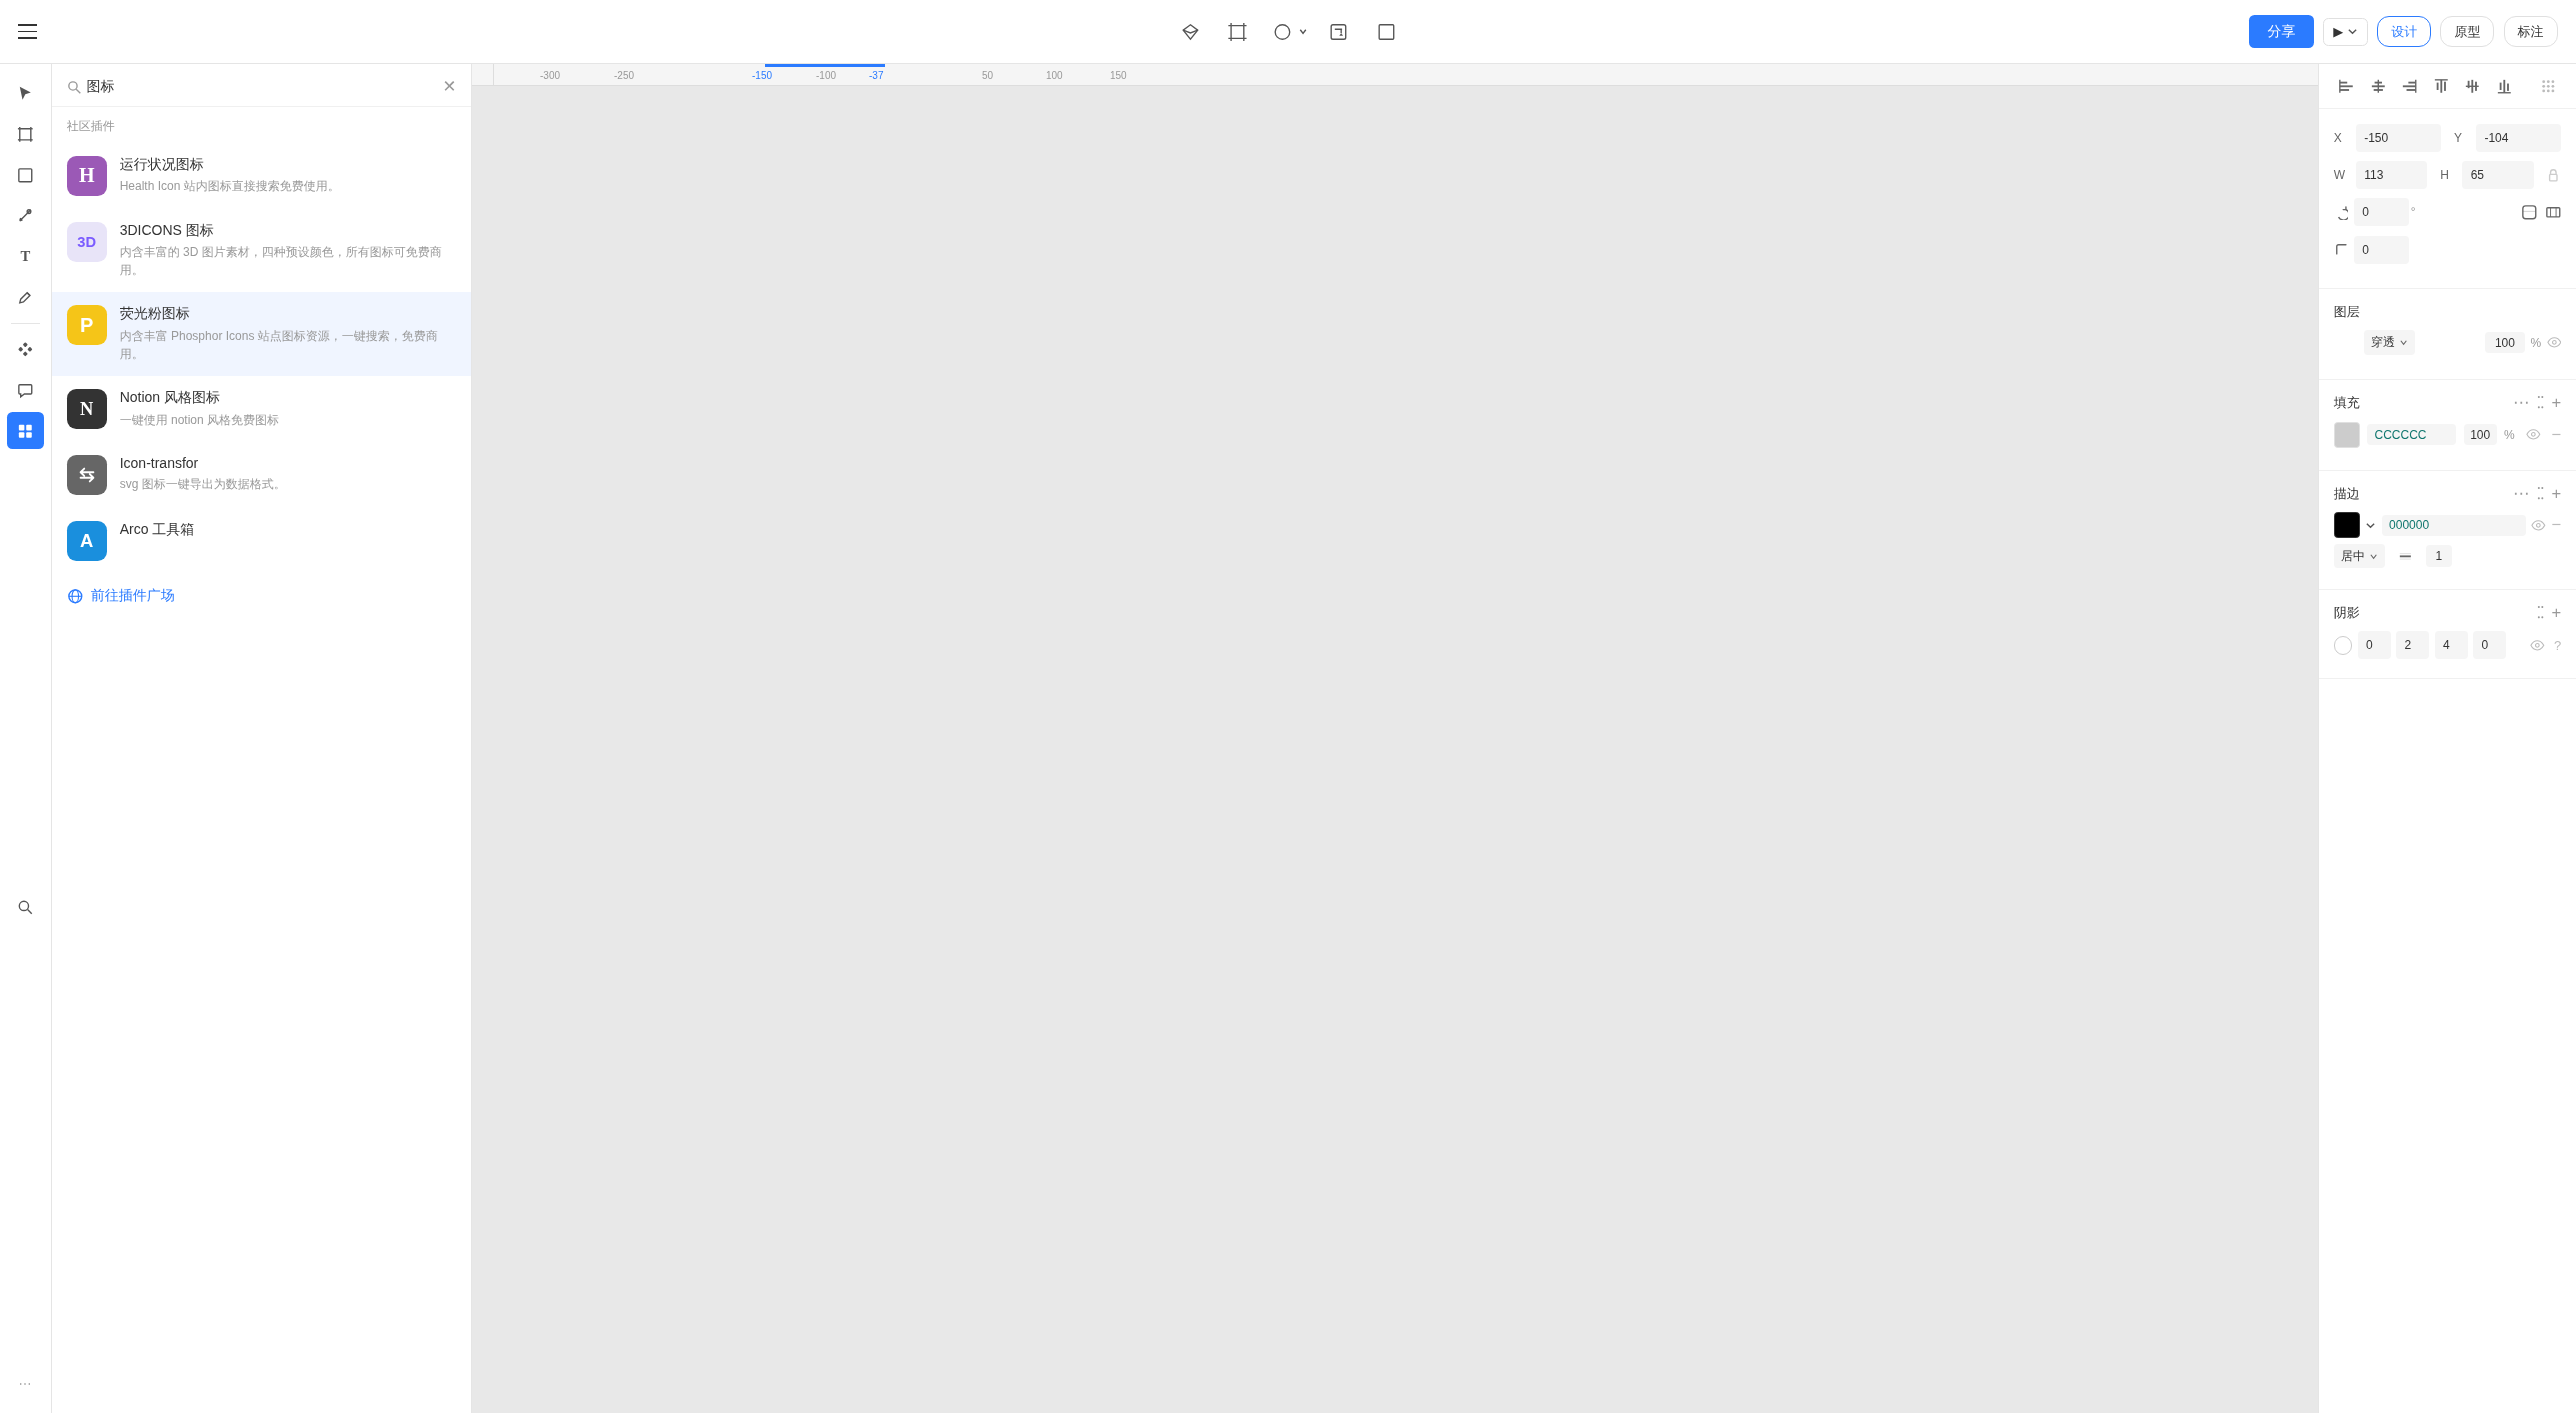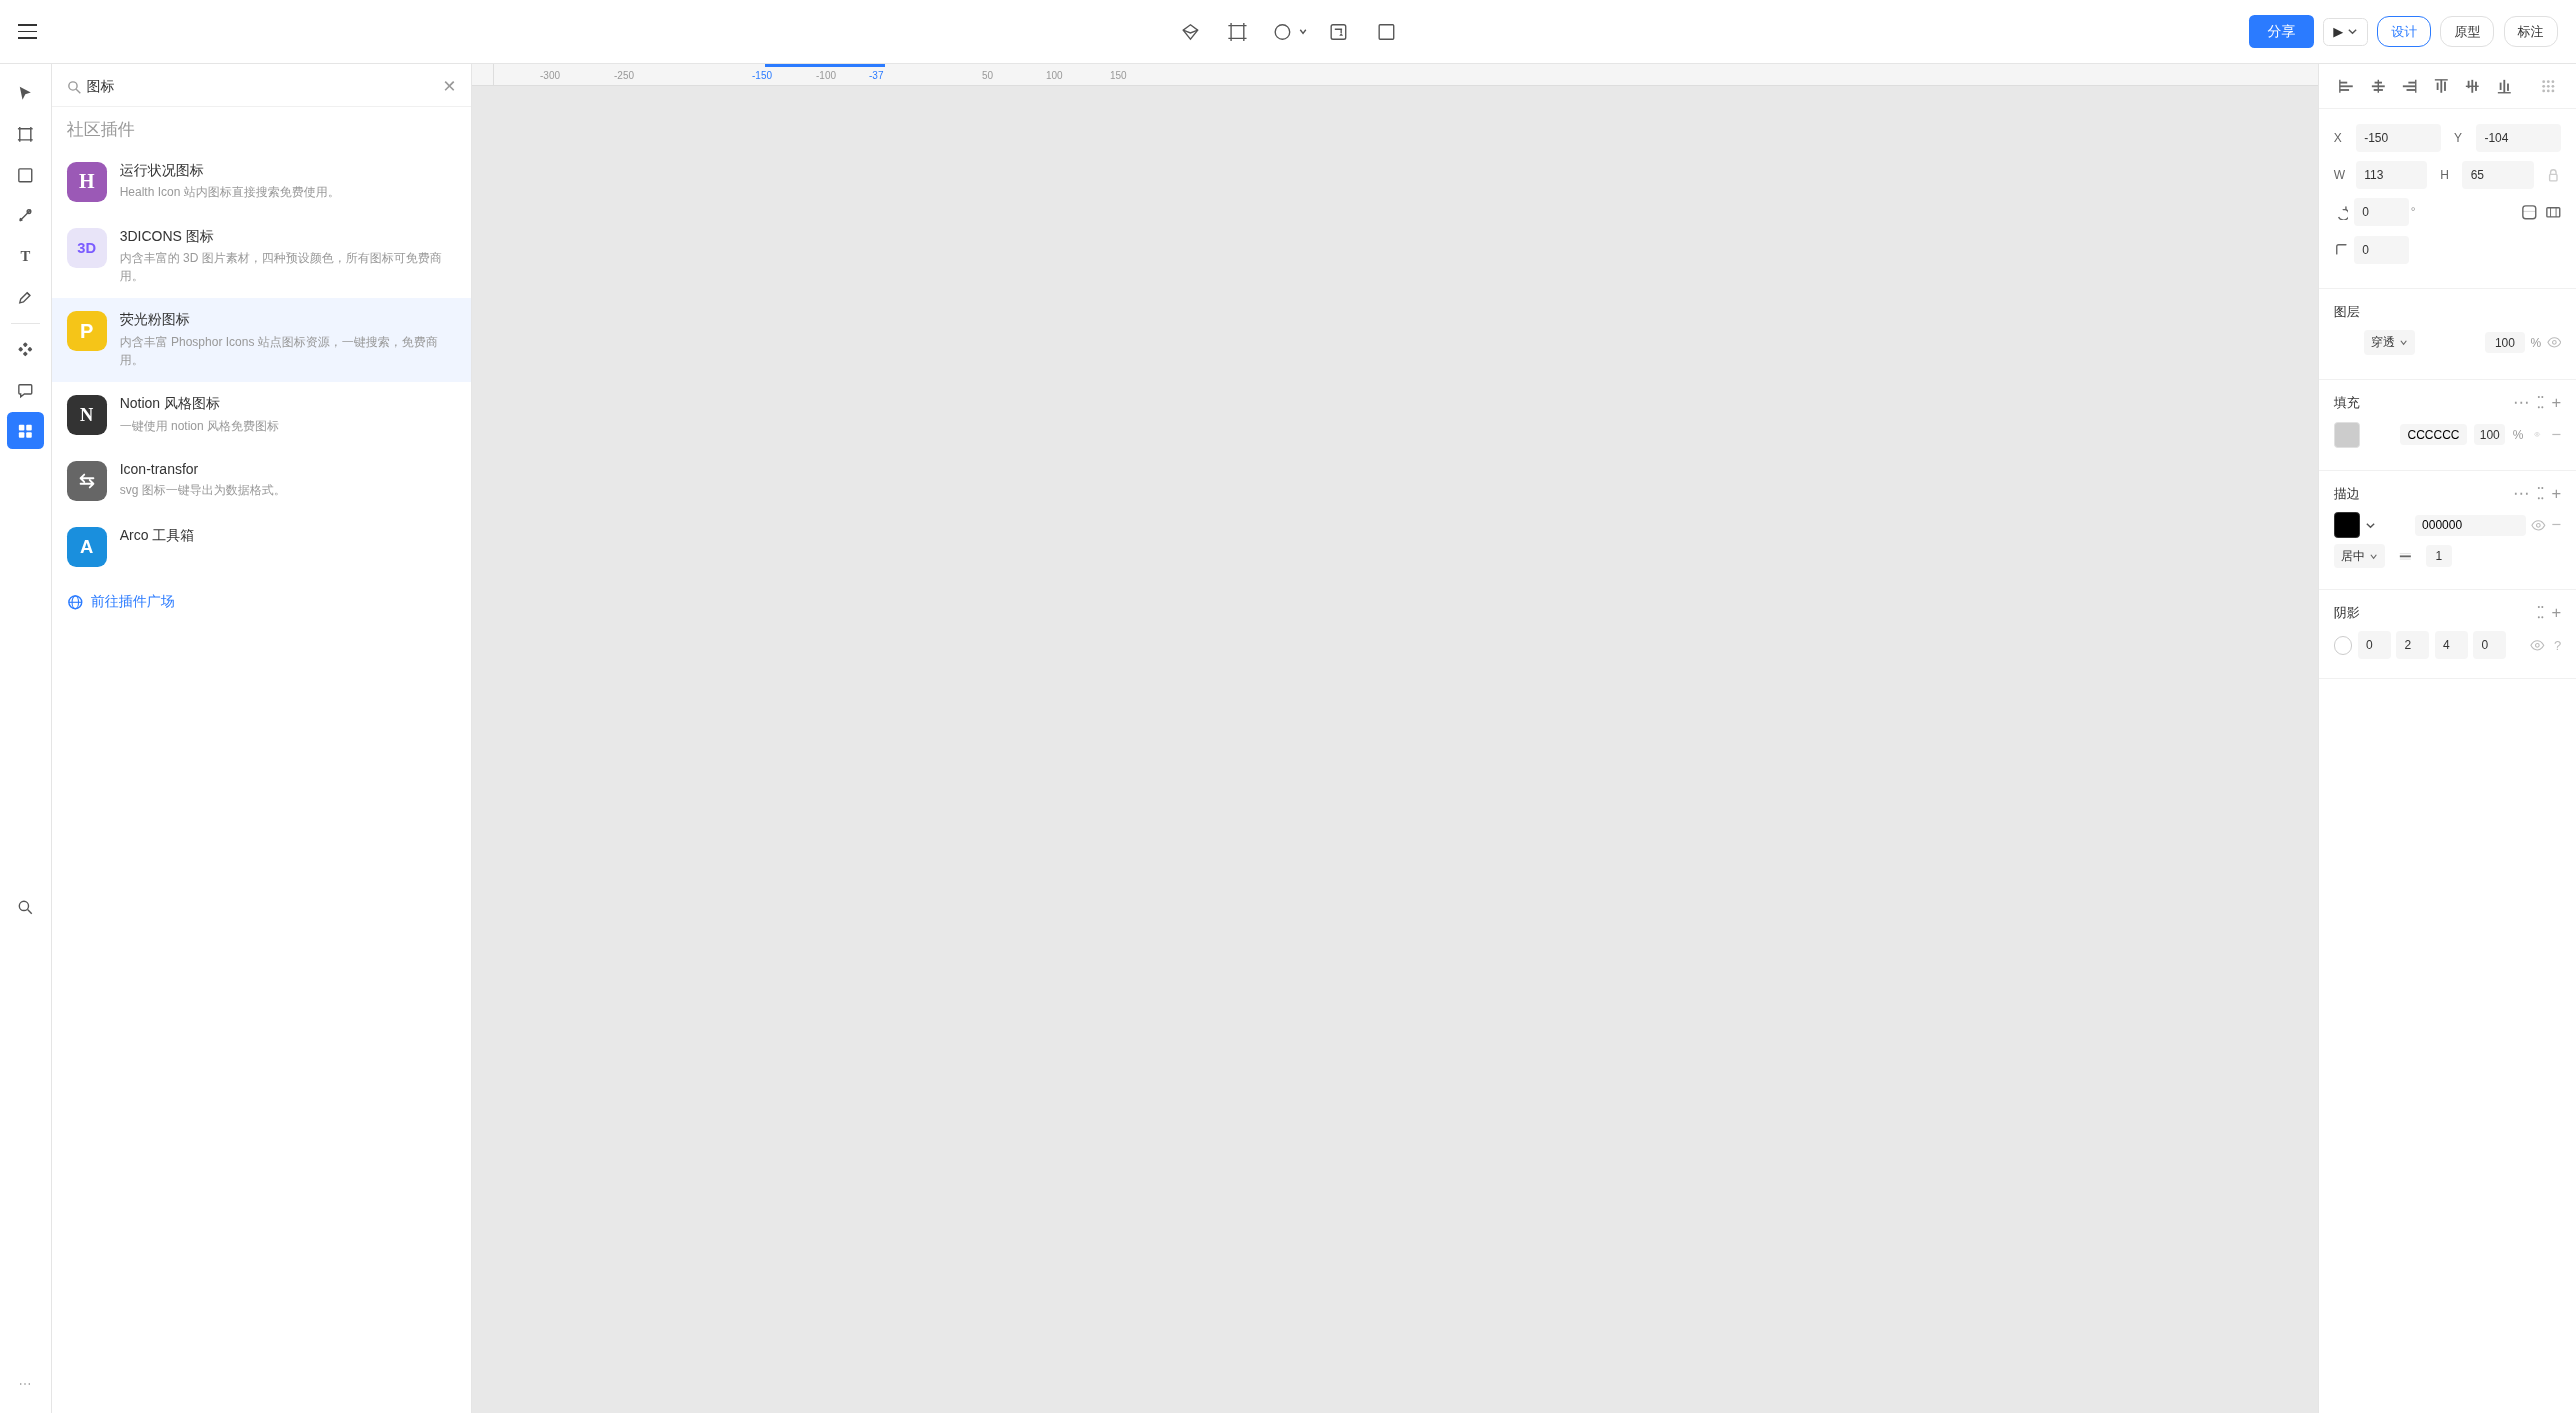--- a/index.html
+++ b/index.html
@@ -149,21 +149,21 @@
       outline: none;
       font-size: 14px;
       color: #333;
       font-family: inherit;
     }
     .plugin-close-btn {
       color: #999; font-size: 16.6px; cursor: pointer; line-height: 1;
     }
     .plugin-section-title {
       padding: 11px 14.7px 7.4px 14.7px;
-      font-size: 17px;
+      font-size: 12px;
       color: #999;
       font-weight: 400;
     }
     .plugin-list {
       flex: 1;
       overflow-y: auto;
     }
     .plugin-item {
       display: flex;
       align-items: flex-start;
@@ -336,22 +336,22 @@
       display: flex; align-items: center; gap: 7.4px; margin-bottom: 7.4px;
     }
     .color-swatch {
       width: 26px; height: 26px;
       border-radius: 3.7px;
       border: 0.9px solid #e0e0e0;
       cursor: pointer;
       flex-shrink: 0;
     }
     .color-value {
-      flex: 1; font-size: 12px; color: #000000;
-      background: #f5f5f5; border-radius: 3.7px; padding: 3.7px 7.4px; margin-left: 33px;
+      flex: 1; font-size: 12px; color: #0f766e;
+      background: #f5f5f5; border-radius: 3.7px; padding: 3.7px 7.4px;
     }
     .opacity-value {
       width: 33px; font-size: 12px; color: #333;
       background: #f5f5f5; border-radius: 3.7px; padding: 3.7px 5.5px; text-align: center;
     }
     .stroke-row { display: flex; align-items: center; gap: 5.5px; margin-bottom: 5.5px; }
     .stroke-swatch {
       width: 26px; height: 26px;
       border-radius: 3.7px; border: 0.9px solid #333;
       background: #000; cursor: pointer; flex-shrink: 0;

